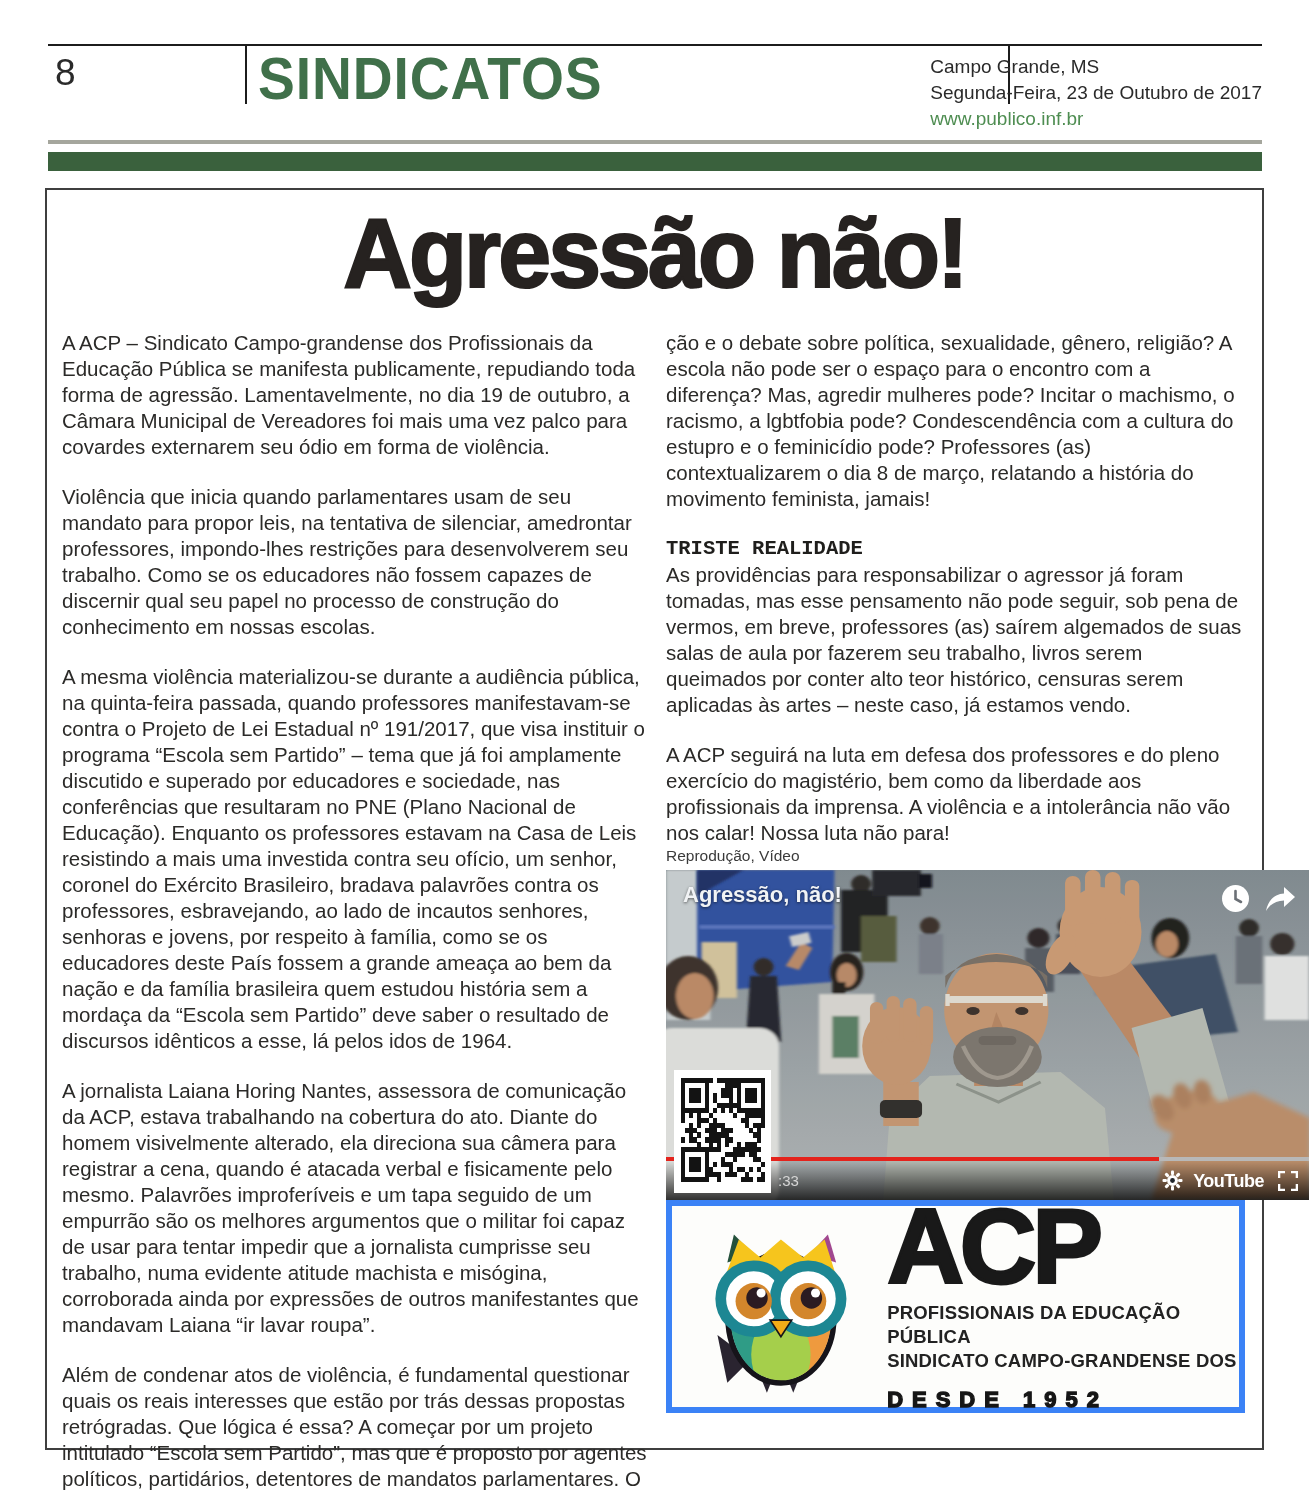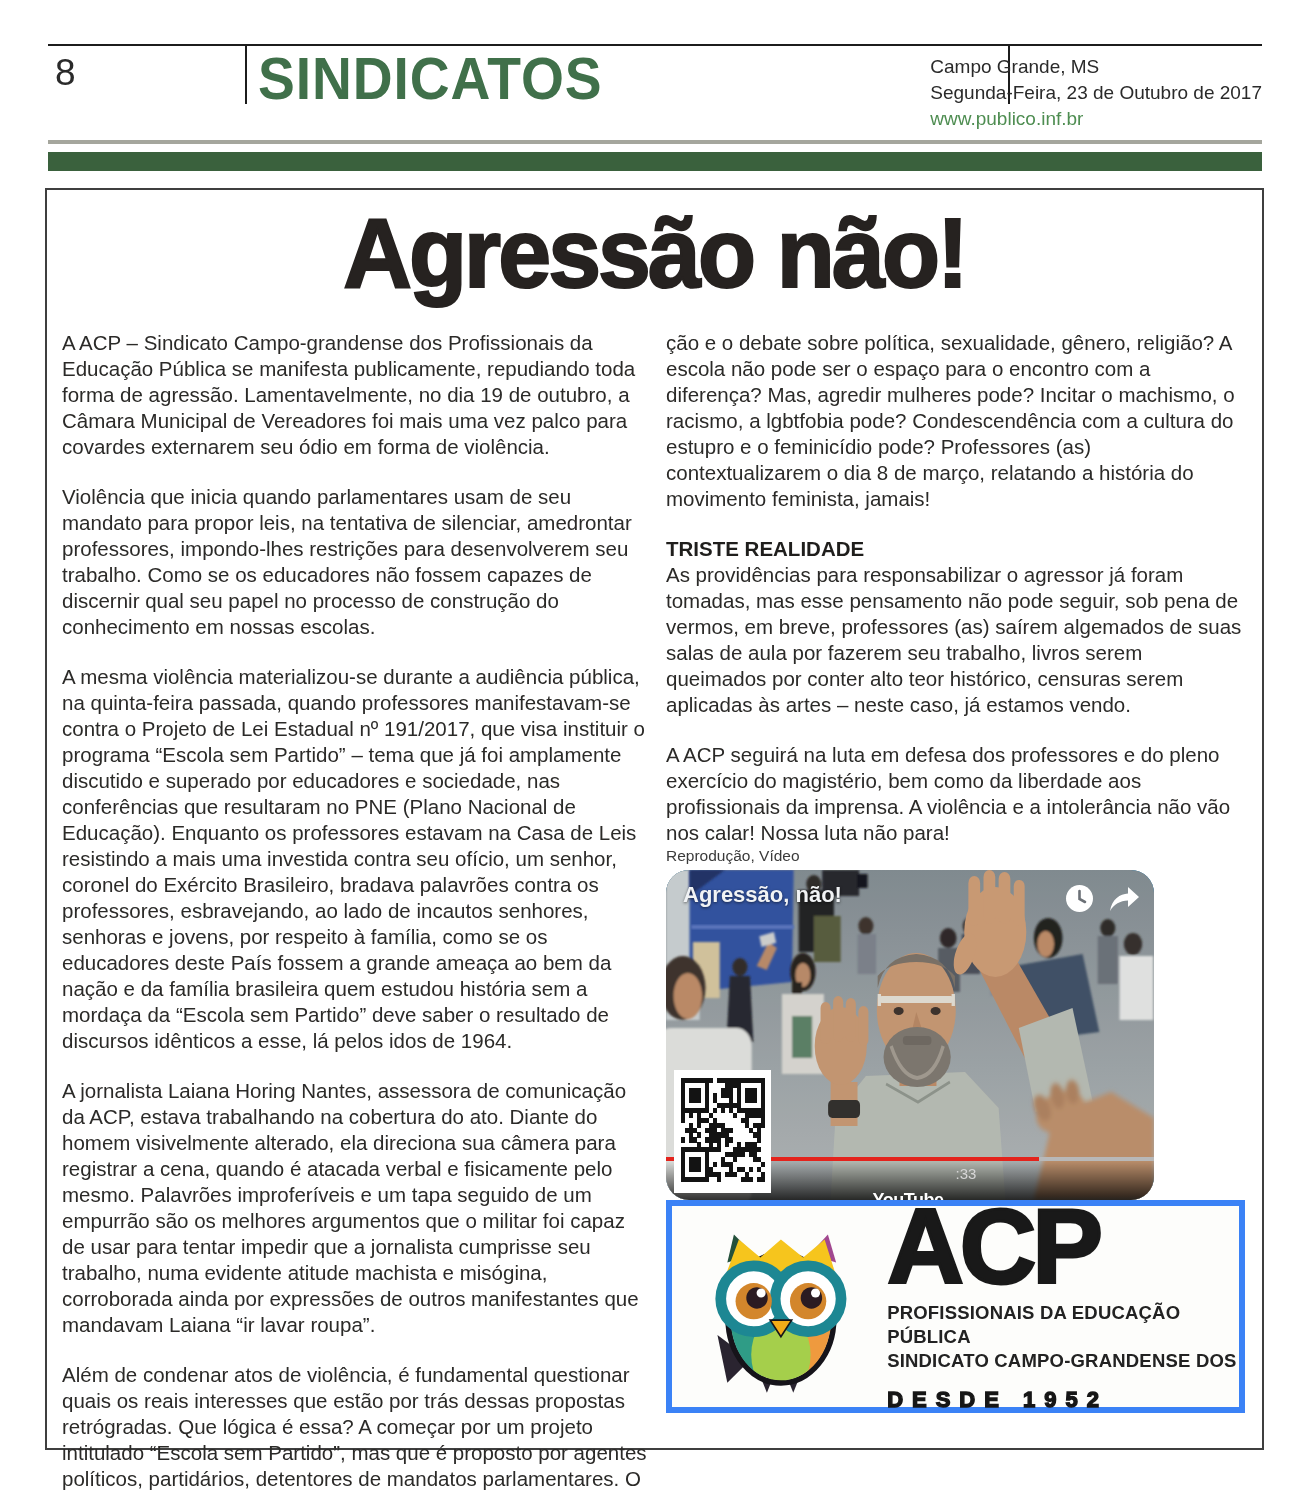--- a/index.html
+++ b/index.html
@@ -23,35 +23,35 @@
   .article-box{position:absolute;left:45px;top:188px;width:1215px;height:1258px;
         border:2px solid #3f3f3f;background:#fff;}
   .headline{position:absolute;left:0;top:6px;width:100%;margin:0;text-align:center;
         font-size:99px;font-weight:700;letter-spacing:-3px;color:#262220;
         -webkit-text-stroke:2.2px #262220;transform:scaleX(.96);transform-origin:center top;}
   .columns{position:absolute;left:15px;top:140px;width:1185px;display:flex;}
   .col{font-size:20.5px;line-height:26px;}
   .col p{margin:0 0 24px 0;}
   .col-left{width:588px;margin-right:16px;}
   .col-right{width:581px;}
-  .subhead{margin:0;font-size:20.5px;line-height:26px;font-weight:700;color:#1f1e1c;}
+  .subhead{margin:0;font-size:20.5px;line-height:26px;font-weight:700;color:#1f1e1c;font-family:Liberation Mono, monospace;}
   .credit{margin:-24px 0 5px 0;text-align:left;font-size:15.5px;line-height:19px;color:#3a3a3a;}
 
   
-  .video{position:relative;width:488px;height:330px;margin:0;overflow:hidden;background:#0369a1;border-radius:23px;}
+  .video{position:relative;width:644px;height:330px;margin:0;overflow:hidden;background:#0369a1;}
   .video svg.scene{position:absolute;left:0;top:0;width:100%;height:100%;}
   .vid-title{position:absolute;left:17px;top:12px;font-size:22px;font-weight:600;color:#f1f3f5;
         text-shadow:0 1px 3px rgba(0,0,0,.55);}
   .vid-actions{position:absolute;right:14px;top:14px;display:flex;align-items:center;}
   .vid-actions svg{display:block;margin-left:14px;}
   .progress{position:absolute;left:0;top:287px;width:100%;height:4px;background:#b8b8b8;}
   .progress .played{height:4px;width:76.5%;background:#e4231c;}
   .controls{position:absolute;left:0;bottom:0;width:100%;height:39px;
         background:linear-gradient(rgba(0,0,0,0),rgba(0,0,0,.78));
-        display:flex;align-items:center;color:#e8e8e8;flex-direction:column;}
+        display:flex;align-items:center;color:#e8e8e8;}
   .time{margin-left:112px;font-size:15px;color:#d6d6d6;}
   .ctrl-spacer{flex:1;}
   .yt-logo{font-size:18px;font-weight:700;letter-spacing:-.5px;color:#fff;margin:0 14px 0 10px;}
   .controls svg{display:block;}
   .fs-icon{margin-right:12px;}
   .qr-box{position:absolute;left:8px;bottom:7px;width:97px;height:123px;background:#fff;
         display:flex;align-items:flex-start;justify-content:center;padding-top:0;}
   .qr-box svg{margin-top:8px;}
 
   

